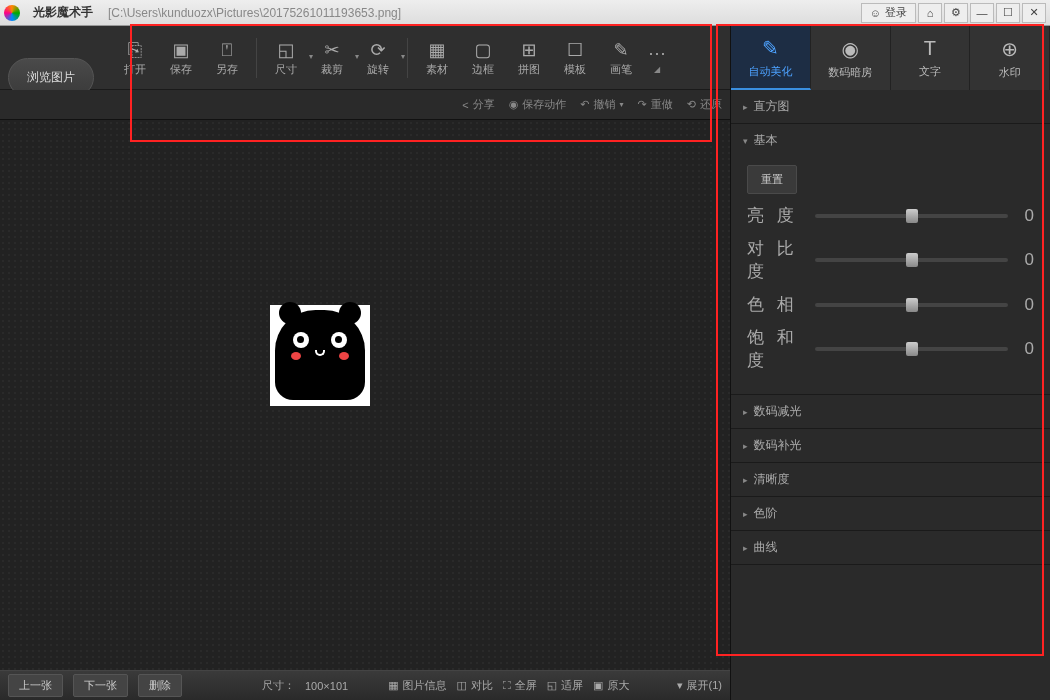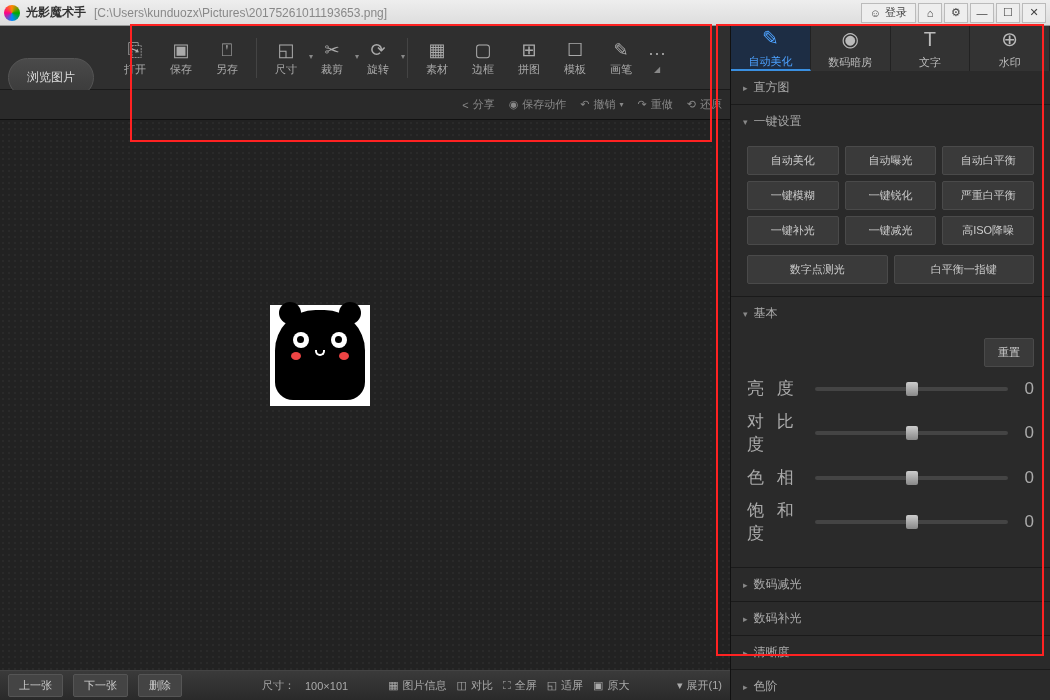--- a/index.html
+++ b/index.html
@@ -1,17 +1,17 @@
 <!DOCTYPE html>
 <html><head>
 <meta charset="utf-8">
 <style>
 * { margin: 0; padding: 0; box-sizing: border-box; font-family: "Microsoft YaHei", sans-serif; }
 body { background: #2b2b2b; color: #ccc; font-size: 12px; width: 1050px; height: 700px; overflow: hidden; }
-.titlebar { height: 26px; background: linear-gradient(#eee, #ddd); display: flex; align-items: center; padding: 0 4px; color: #333; font-size: 12px; border-bottom: 1px solid #999; }
+.titlebar { height: 26px; background: linear-gradient(#eee, #ddd); display: flex; align-items: center; padding: 0 4px; color: #333; font-size: 12px; border-bottom: 1px solid #999; gap: 7px; }
 .titlebar .logo { width: 16px; height: 16px; border-radius: 50%; background: conic-gradient(#f80, #0a0, #08f, #f08, #f80); margin-right: 6px; }
 .titlebar .title { font-weight: bold; margin-right: 8px; }
 .titlebar .path { color: #888; flex: 1; }
 .titlebar .right { display: flex; gap: 2px; }
 .titlebar .btn { width: 24px; height: 20px; background: #eee; border: 1px solid #bbb; display: flex; align-items: center; justify-content: center; color: #444; cursor: pointer; font-size: 11px; }
 .titlebar .login { width: auto; padding: 0 8px; display: flex; align-items: center; gap: 4px; }
 .main { display: flex; height: 674px; }
 .left { flex: 1; display: flex; flex-direction: column; background: #1e1e1e; }
 .toolbar1 { height: 64px; background: #2f2f2f; display: flex; align-items: center; padding: 0 8px; border-bottom: 1px solid #1a1a1a; }
 .browse-btn { background: linear-gradient(#4a4a4a, #3a3a3a); border: 1px solid #555; border-radius: 20px; padding: 10px 18px; color: #ddd; cursor: pointer; margin-right: 20px; text-align: center; margin-top: 40px; }
@@ -43,21 +43,21 @@
 .rtab .ic { font-size: 20px; }
 .section { border-bottom: 1px solid #1a1a1a; }
 .section-hd { padding: 8px 12px; color: #aaa; cursor: pointer; display: flex; align-items: center; gap: 6px; font-size: 12px; }
 .section-hd::before { content: "▾"; font-size: 9px; color: #888; }
 .section-hd.collapsed::before { content: "▸"; }
 .section-body { padding: 8px 16px 12px; }
 .preset-grid { display: grid; grid-template-columns: repeat(3, 1fr); gap: 6px; }
 .preset { background: #3a3a3a; border: 1px solid #4a4a4a; padding: 6px 4px; text-align: center; color: #ccc; cursor: pointer; font-size: 11px; border-radius: 2px; }
 .preset-row2 { display: flex; gap: 6px; margin-top: 10px; }
 .preset-row2 .preset { flex: 1; }
-.reset-row { display:flex; justify-content:flex-end; margin-bottom:8px; }
+.reset-row { display:flex; margin-bottom:8px; }
 .slider-row { display: flex; align-items: center; margin: 10px 0; color: #aaa; font-size: 17px; }
 .slider-row .sl-label { width: 60px; letter-spacing: 4px; }
 .slider-row .track { flex: 1; height: 4px; background: #444; position: relative; margin: 0 8px; border-radius: 2px; }
 .slider-row .thumb { width: 12px; height: 14px; background: linear-gradient(#ccc,#888); border-radius: 2px; position: absolute; top: -5px; left: 50%; transform: translateX(-50%); cursor: pointer; }
 .slider-row .val { width: 18px; text-align: right; }
 .red-box1 { position: absolute; border: 2px solid #f22; pointer-events: none; }
 </style>
 </head>
 <body>
 
@@ -202,40 +202,20 @@
         </div>
         <div class="rtab">
           <div class="ic">⊕</div>
           <div>水印</div>
         </div>
       </div>
     <div class="section">
       <div class="section-hd collapsed">直方图</div>
     </div>
     <div class="section">
-      <div class="section-hd">一键设置</div>
-      <div class="section-body">
-        <div class="preset-grid" id="presets">
-            <div class="preset">自动美化</div>
-            <div class="preset">自动曝光</div>
-            <div class="preset">自动白平衡</div>
-            <div class="preset">一键模糊</div>
-            <div class="preset">一键锐化</div>
-            <div class="preset">严重白平衡</div>
-            <div class="preset">一键补光</div>
-            <div class="preset">一键减光</div>
-            <div class="preset">高ISO降噪</div>
-          </div>
-        <div class="preset-row2" id="presets2">
-            <div class="preset">数字点测光</div>
-            <div class="preset">白平衡一指键</div>
-          </div>
-      </div>
-    </div>
-    <div class="section">
       <div class="section-hd">基本</div>
       <div class="section-body">
         <div class="reset-row">
             <div class="preset" style="width:50px;">重置</div>
           </div>
         <div id="sliders">
             <div class="slider-row">
               <div class="sl-label">亮    度</div>
               <div class="track">
                 <div class="thumb"></div>

